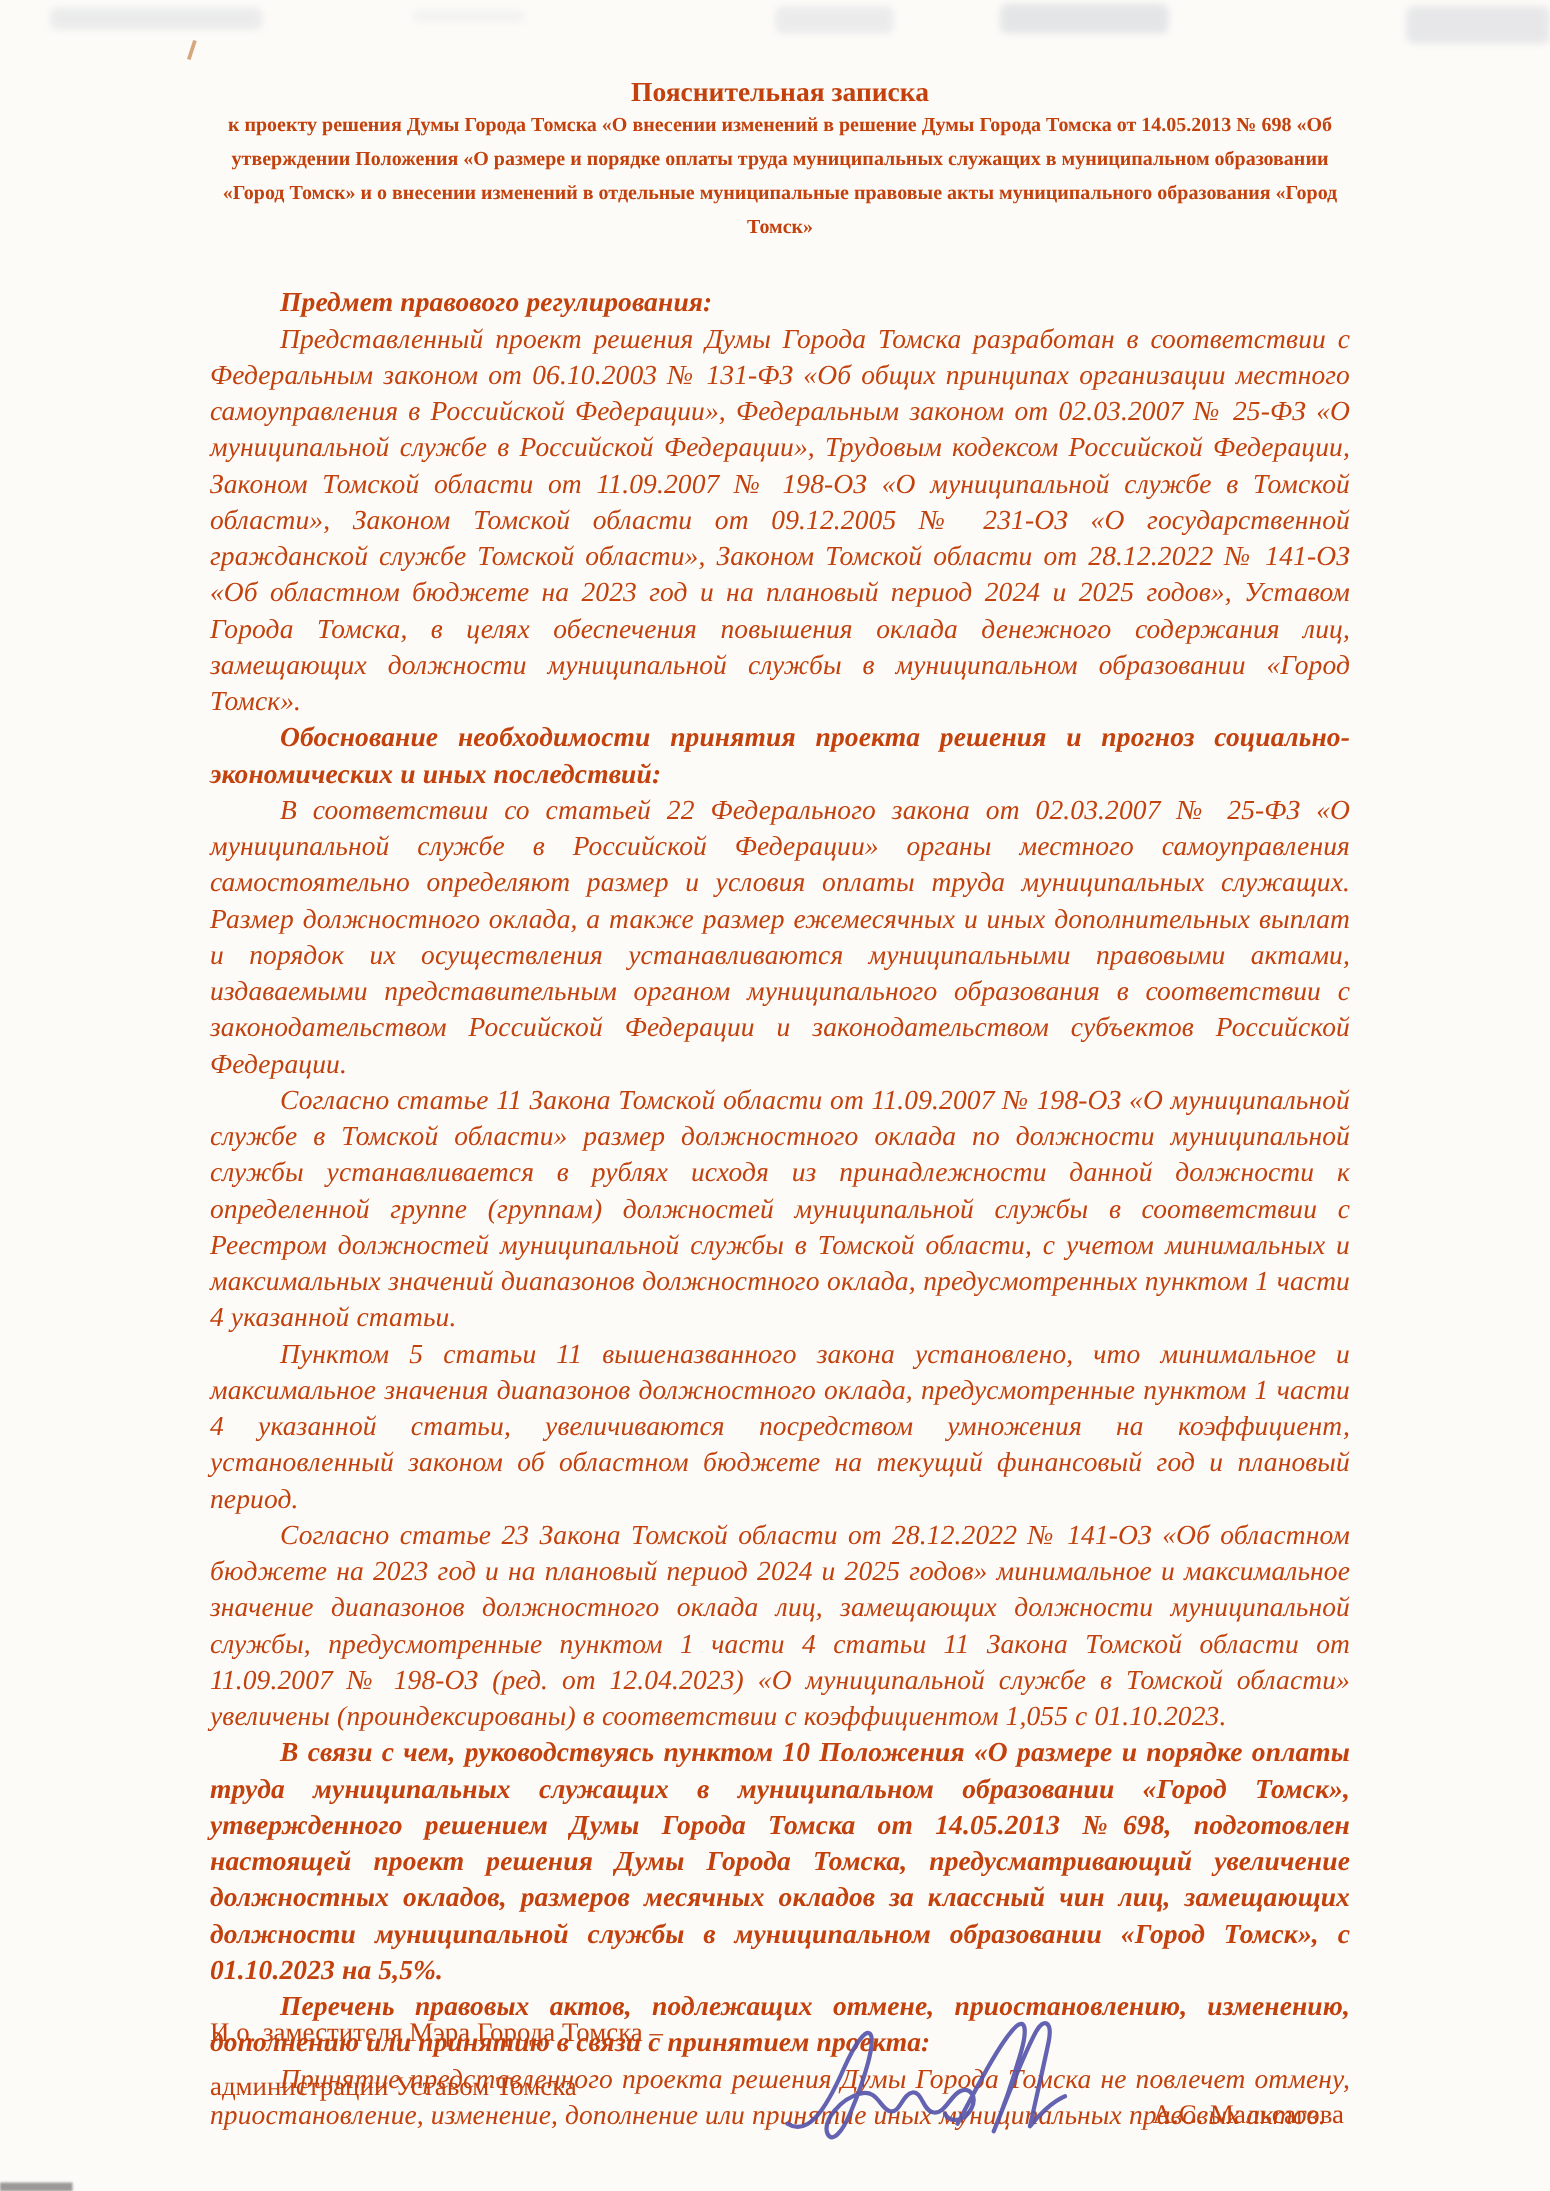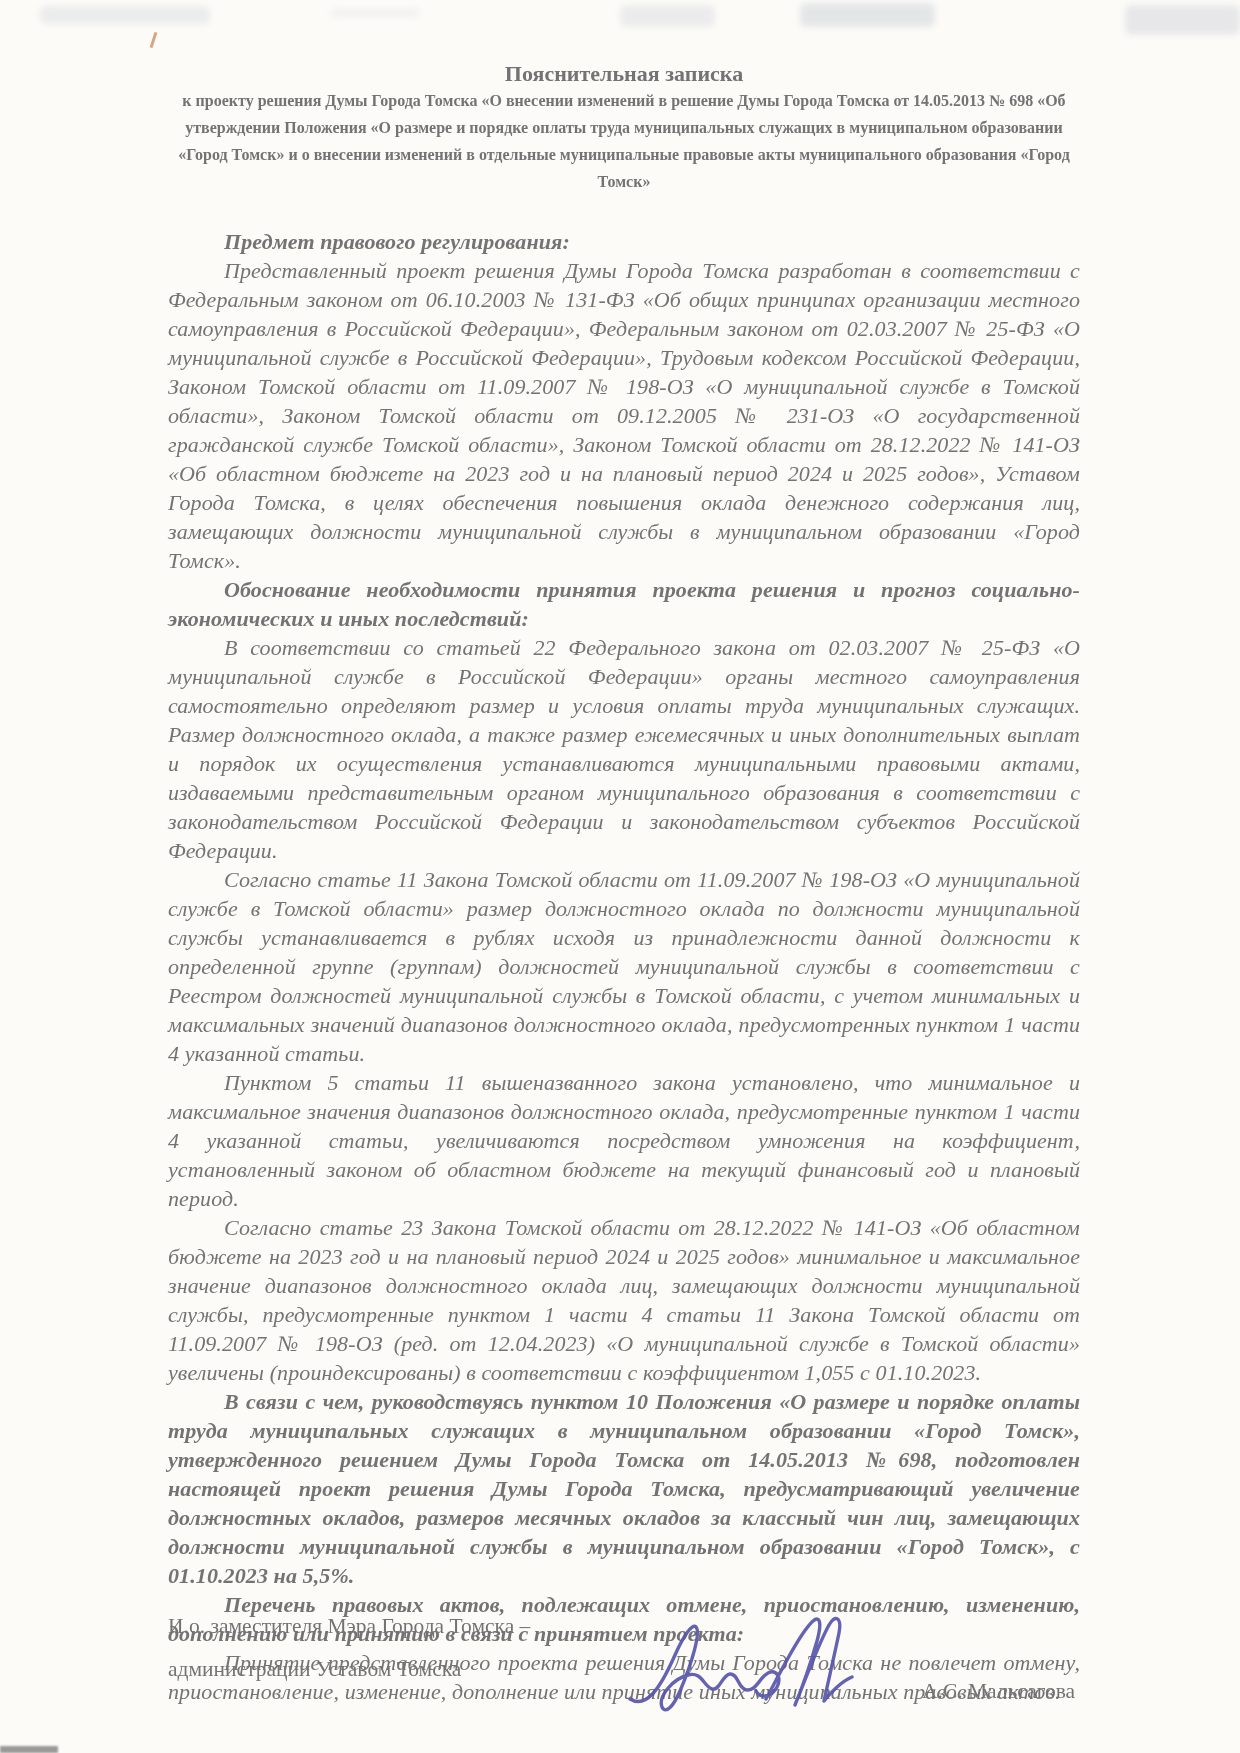--- a/index.html
+++ b/index.html
@@ -4,21 +4,21 @@
 <style>
   html, body { margin: 0; padding: 0; background: #e8e8e8; }
   .page {
     position: relative;
     width: 1240px;
     height: 1753px;
     margin: 0 auto;
     background: #fcfbf8;
     overflow: hidden;
     font-family: "Liberation Serif", "DejaVu Serif", serif;
-    color: #737373;
+    color: #c2410c;
   }
   
   .smudge {
     position: absolute;
     background: #8a93a8;
     opacity: 0.14;
     filter: blur(3px);
     border-radius: 6px;
     pointer-events: none;
   }

